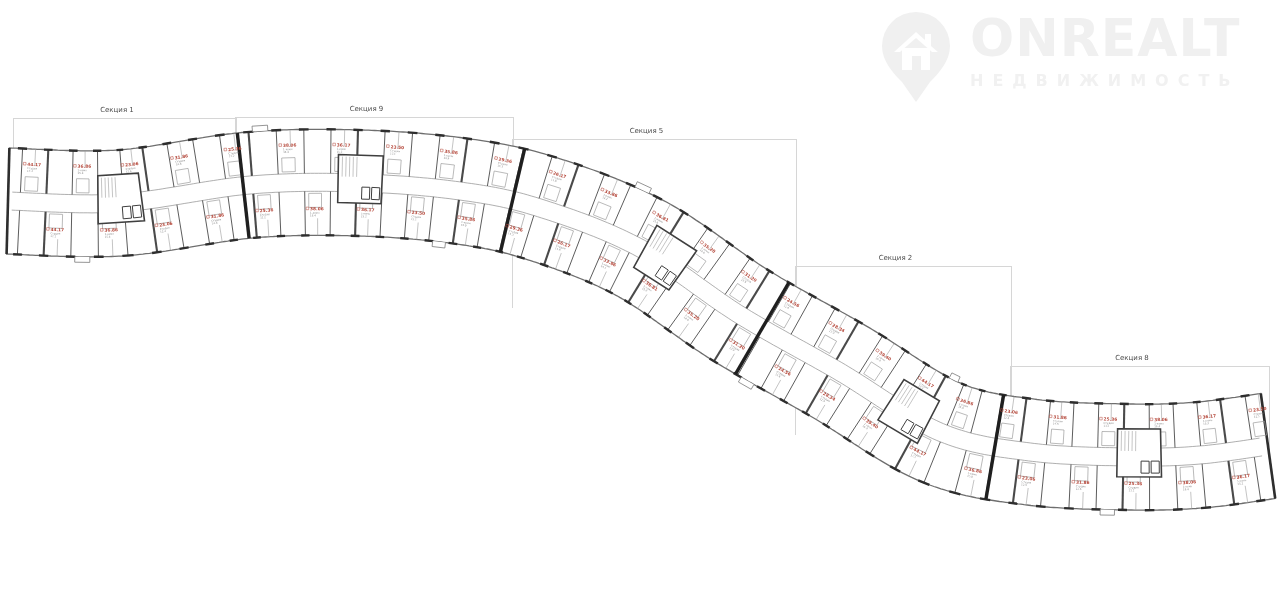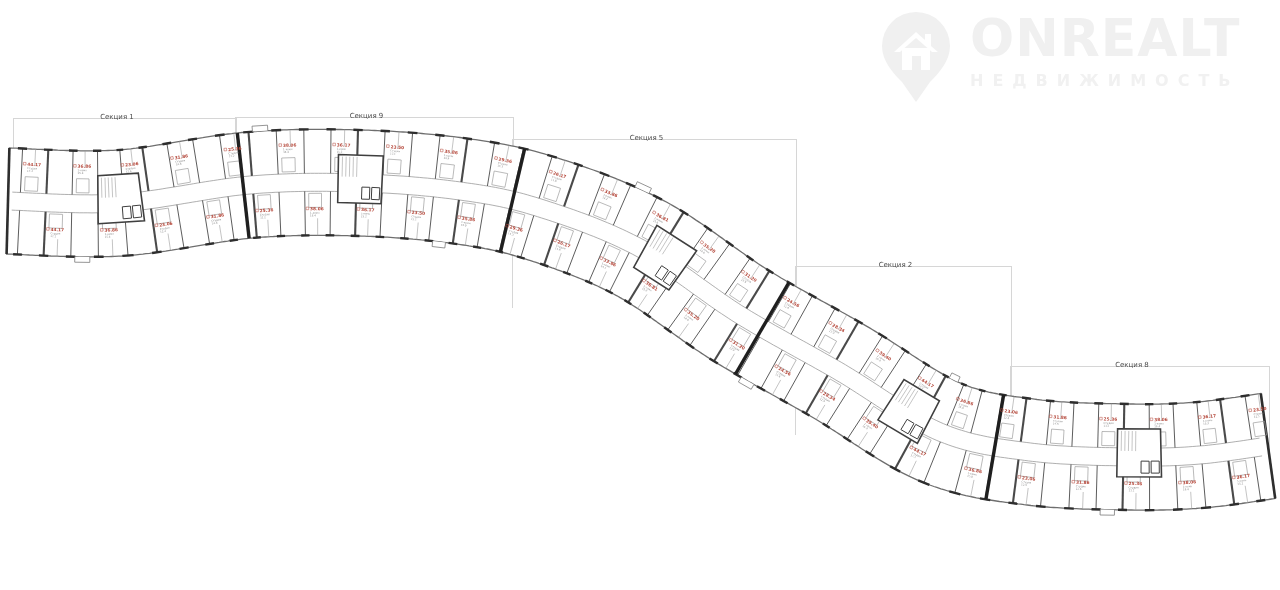--- a/index.html
+++ b/index.html
@@ -6,21 +6,21 @@
   .stage{position:relative;width:1280px;height:590px;background:#ffffff;overflow:hidden;
          font-family:"DejaVu Sans","Liberation Sans",sans-serif;}
   
   .watermark{position:absolute;top:10px;left:878px;display:flex;align-items:flex-start;gap:16px;z-index:0;}
   .wm-text{display:flex;flex-direction:column;}
   .wm-brand{font-size:52px;font-weight:bold;color:#f0f0f0;letter-spacing:1px;line-height:1.1;}
   .wm-sub{font-size:16px;font-weight:bold;color:#f1f1f1;letter-spacing:9px;margin-top:4px;}
   
   .section-box{position:absolute;border:1px solid #d6d6d6;border-bottom:none;z-index:1;}
   .section-label{position:absolute;top:-13px;left:0;right:16px;text-align:center;
-                 font-size:7px;color:#4b4b4b;margin-top:7px;}
+                 font-size:7px;color:#4b4b4b;}
   
   #plan{position:absolute;left:0;top:0;z-index:2;}
 </style>
 </head>
 <body>
 
 <div class="stage">
 
   <div class="watermark">
     <svg width="76" height="96" viewBox="0 0 76 96">

